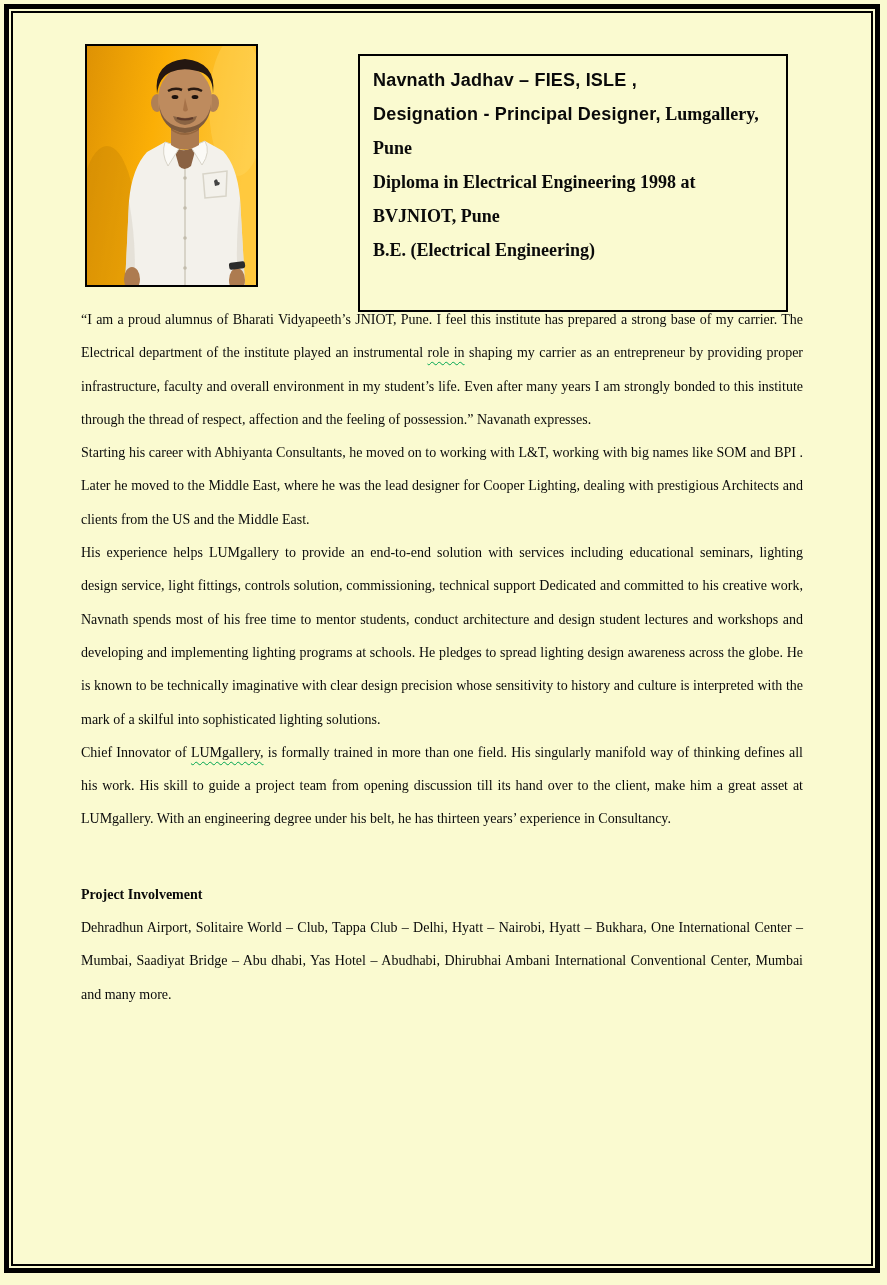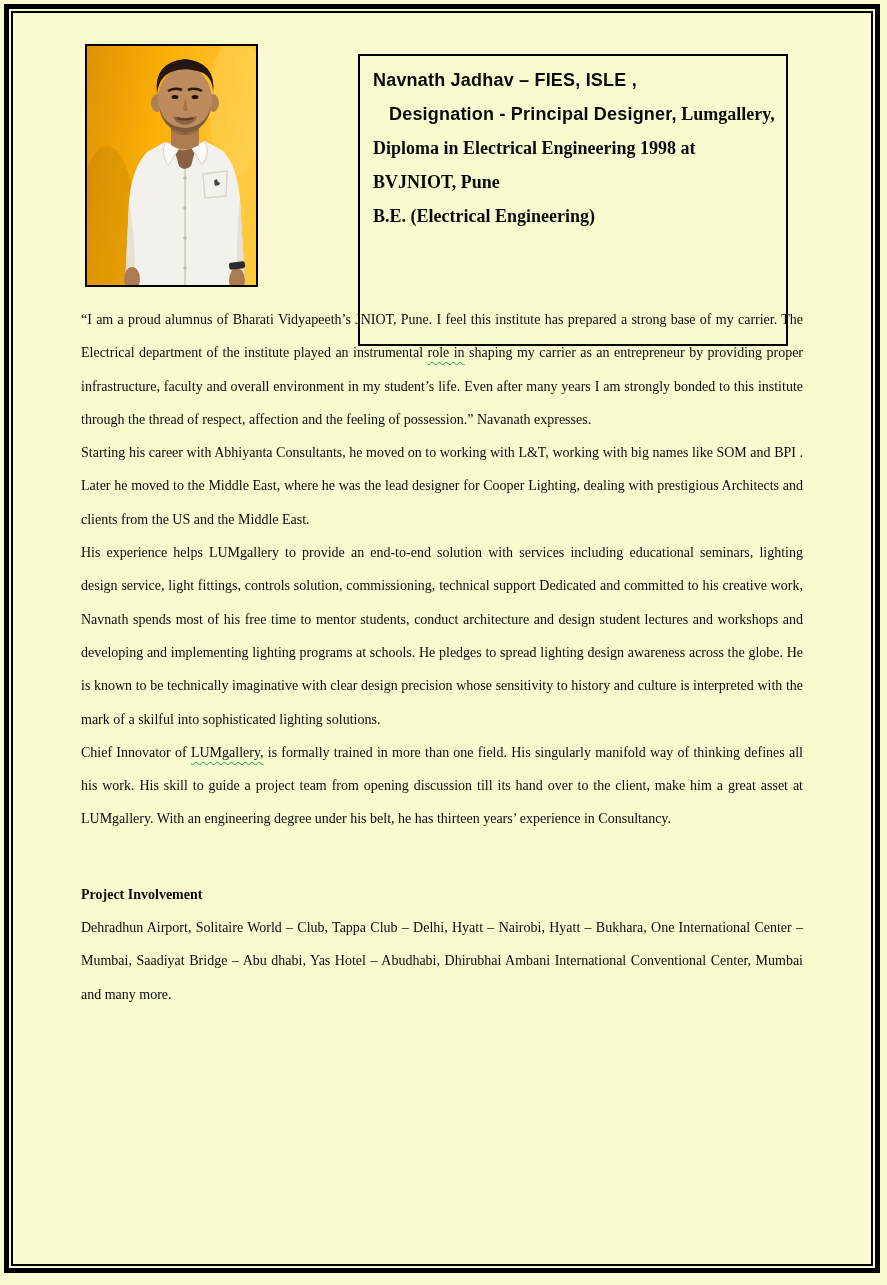--- a/index.html
+++ b/index.html
@@ -30,35 +30,35 @@
     position: absolute;
     left: 85px; top: 44px;
     width: 169px; height: 239px;
     border: 2px solid #000;
     background: #F7A80B;
   }
   .photo svg { display: block; }
   .info-box {
     position: absolute;
     left: 358px; top: 54px;
-    width: 430px; height: 292px;
+    width: 430px; height: 258px;
     box-sizing: border-box;
     border: 2px solid #000;
     padding: 7px 12px 0 13px;
     background: #FAFAD0;
   }
   .info-box p {
     margin: 0;
     line-height: 34px;
     font-size: 18px;
     font-weight: bold;
     color: #0a0a0a;
     white-space: nowrap;
   }
-  .f-sans { font-family: "Liberation Sans", sans-serif; letter-spacing: 0.2px; margin-left: 16px; }
+  .f-sans { font-family: "Liberation Sans", sans-serif; letter-spacing: 0.2px; }
   .f-serif { font-family: "Liberation Serif", serif; }
   .article {
     position: absolute;
     left: 81px; top: 303px;
     width: 722px;
     font-size: 14px;
     line-height: 33.3px;
     color: #0a0a0a;
     text-align: justify;
   }
@@ -137,20 +137,21 @@
       <ellipse cx="45" cy="233" rx="8" ry="12" fill="#AD7B50"></ellipse>
       <ellipse cx="150" cy="234" rx="8" ry="12" fill="#AD7B50"></ellipse>
 
       <rect x="142" y="216" width="16" height="7" rx="2" fill="#2B2B2B" transform="rotate(-8 150 219)"></rect>
     </svg>
   </div>
 
   <div class="info-box">
     <p class="f-sans">Navnath Jadhav – FIES, ISLE ,</p>
     <p><span class="f-sans">Designation - Principal Designer,</span><span class="f-serif"> Lumgallery,</span></p>
+    <p class="f-serif">Pune</p>
     <p class="f-serif">Diploma in Electrical Engineering 1998 at</p>
     <p class="f-serif">BVJNIOT, Pune</p>
     <p class="f-serif">B.E. (Electrical Engineering)</p>
   </div>
 
   <div class="article">
     <p><span>“I am a proud  alumnus of Bharati Vidyapeeth’s JNIOT, Pune. I feel this institute has prepared a strong base of my carrier. The Electrical department of the institute played an instrumental </span><span class="wavy">role  in</span><span> shaping my carrier as an entrepreneur by providing proper infrastructure, faculty and overall environment in my student’s life. Even after many years I am strongly bonded to this institute through the thread of respect, affection and the feeling of possession.” Navanath expresses.</span></p>
     <p>Starting his career with Abhiyanta Consultants, he moved on to working with L&amp;T, working with big names like SOM and BPI . Later he moved to the Middle East, where he was the lead designer for Cooper Lighting, dealing with prestigious Architects and clients from the US and the Middle East.</p>
     <p>His experience helps LUMgallery to provide an end-to-end solution with services including educational seminars, lighting design service, light fittings, controls solution, commissioning, technical support Dedicated and committed to his creative work, Navnath spends most of his free time to mentor students, conduct architecture and design student lectures and workshops and developing and implementing lighting programs at schools. He pledges to spread lighting design awareness across the globe. He is known to be technically imaginative with clear design precision whose sensitivity to history and culture is interpreted with the mark of a skilful into sophisticated lighting solutions.</p>
     <p><span>Chief Innovator of </span><span class="wavy">LUMgallery,</span><span> is formally trained in more than one field. His singularly manifold way of thinking defines all his work. His skill to guide a project team from opening discussion till its hand over to the client, make him a great asset at LUMgallery. With an engineering degree under his belt, he has thirteen years’ experience in Consultancy.</span></p>

